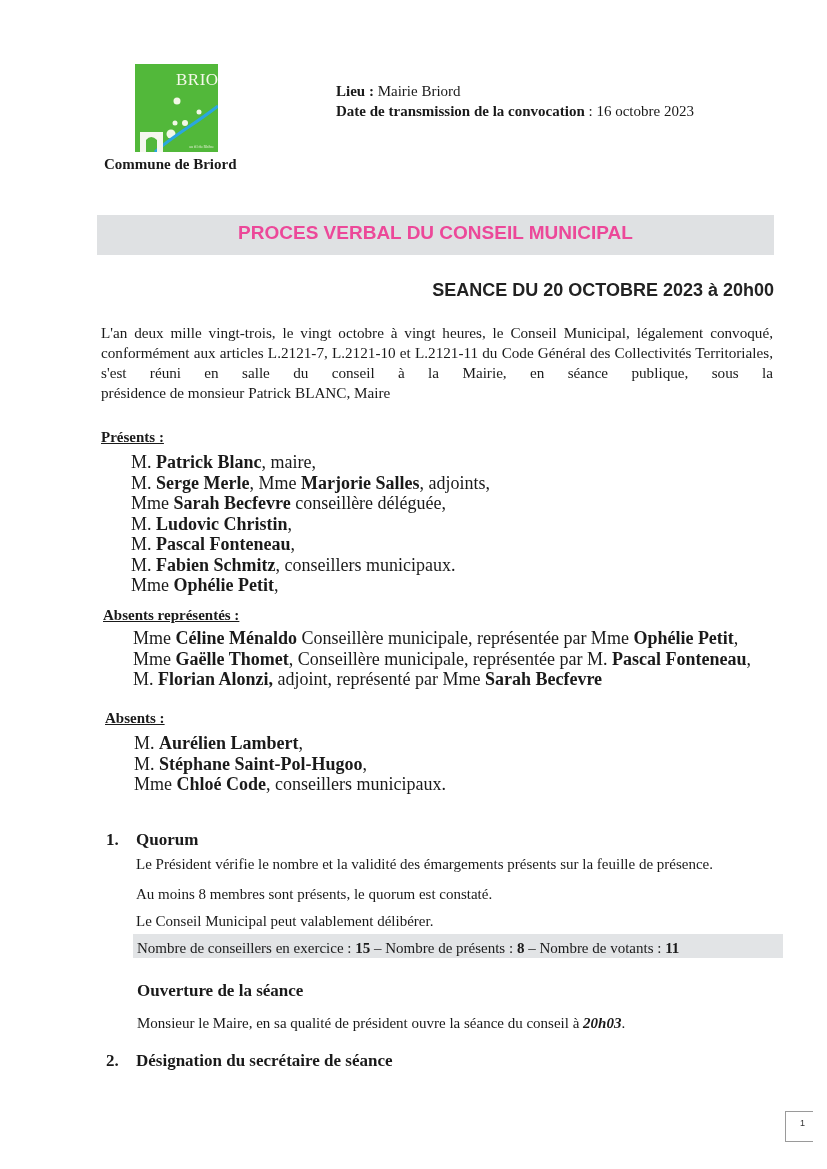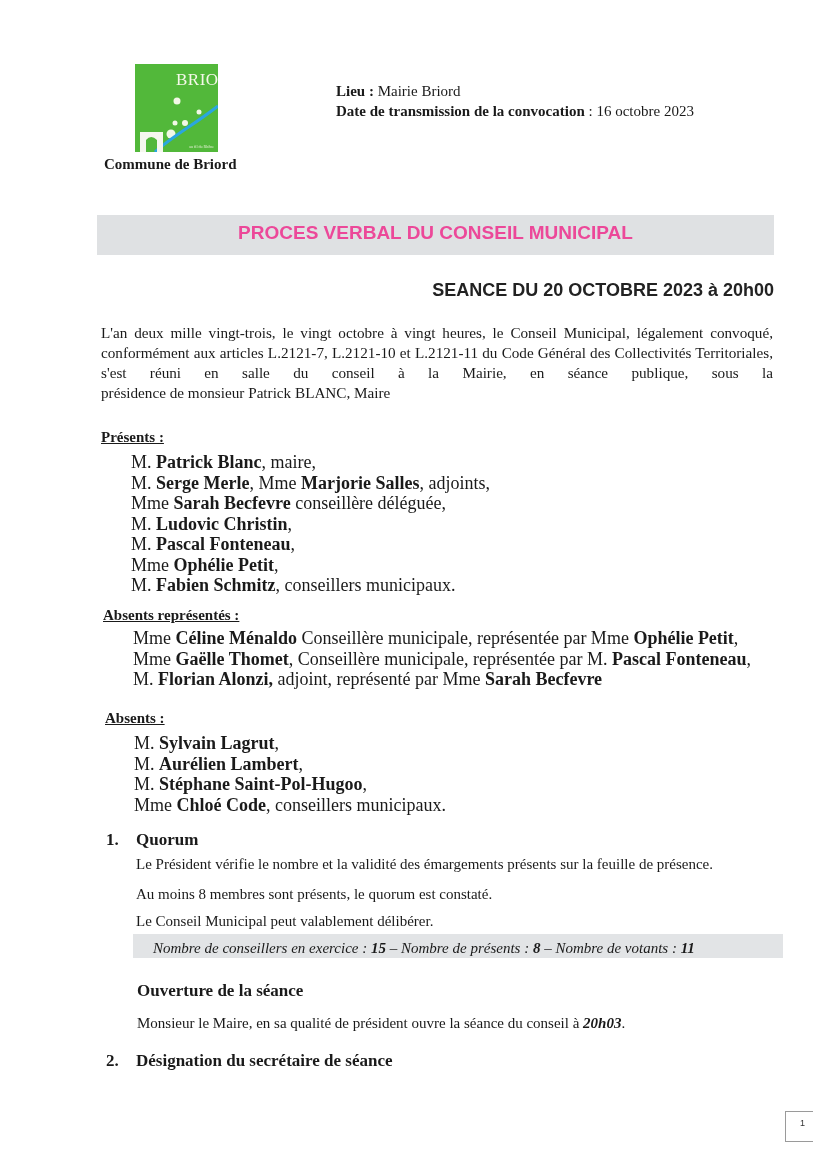--- a/index.html
+++ b/index.html
@@ -28,21 +28,21 @@
   .intro .last { text-align: left; }
 
   .sec-head { font-weight: bold; text-decoration: underline; font-size: 15px; }
   .list { font-size: 18px; line-height: 20.5px; }
   .list div b { font-weight: bold; }
 
   .h1 { font-weight: bold; font-size: 17px; }
   .h1 .num { display: inline-block; width: 30px; }
   .para { font-size: 15px; }
   .stat-band { left: 133px; top: 934px; width: 650px; height: 24px; background: #e2e4e6; }
-  .stat { left: 137px; top: 940px; font-style: italic; font-size: 15px; margin-left: 16px; }
+  .stat { left: 137px; top: 940px; font-size: 15px; }
   .h2 { font-weight: bold; font-size: 17px; }
 
   .page-box { left: 785px; top: 1111px; width: 27px; height: 29px; border: 1px solid #9a9a9a; border-right: none; }
   .page-num { left: 800px; top: 1118px; font-family: "Liberation Sans", sans-serif; font-size: 9px; color: #333; }
 </style>
 </head>
 <body>
 
 <div class="abs logo">
   <div class="logo-title">BRIORD</div>
@@ -79,34 +79,33 @@
   <div class="last">présidence de monsieur Patrick BLANC, Maire</div>
 </div>
 
 <div class="abs sec-head" style="left:101px; top:429px;">Présents :</div>
 <div class="abs list" style="left:131px; top:452px;">
   <div><span>M. </span><b>Patrick Blanc</b><span>, maire,</span></div>
   <div><span>M. </span><b>Serge Merle</b><span>, Mme </span><b>Marjorie Salles</b><span>, adjoints,</span></div>
   <div><span>Mme </span><b>Sarah Becfevre</b><span> conseillère déléguée,</span></div>
   <div><span>M. </span><b>Ludovic Christin</b><span>,</span></div>
   <div><span>M. </span><b>Pascal Fonteneau</b><span>,</span></div>
+  <div><span>M. </span><b>Fabien Schmitz</b><span>, conseillers municipaux.</span></div>
   <div><span>Mme </span><b>Ophélie Petit</b><span>,</span></div>
-  <div><span>M. </span><b>Fabien Schmitz</b><span>, conseillers municipaux.</span></div>
 </div>
 
 <div class="abs sec-head" style="left:103px; top:607px;">Absents représentés :</div>
 <div class="abs list" style="left:133px; top:628px;">
   <div><span>Mme </span><b>Céline Ménaldo</b><span> Conseillère municipale, représentée par Mme </span><b>Ophélie Petit</b><span>,</span></div>
   <div><span>Mme </span><b>Gaëlle Thomet</b><span>, Conseillère municipale, représentée par M. </span><b>Pascal Fonteneau</b><span>,</span></div>
   <div><span>M. </span><b>Florian Alonzi,</b><span> adjoint, représenté par Mme </span><b>Sarah Becfevre</b></div>
 </div>
 
 <div class="abs sec-head" style="left:105px; top:710px;">Absents :</div>
 <div class="abs list" style="left:134px; top:733px;">
-  <div><span>M. </span><b>Sylvain Lagrut</b><span>,</span></div>
   <div><span>M. </span><b>Aurélien Lambert</b><span>,</span></div>
   <div><span>M. </span><b>Stéphane Saint-Pol-Hugoo</b><span>,</span></div>
   <div><span>Mme </span><b>Chloé Code</b><span>, conseillers municipaux.</span></div>
 </div>
 
 <div class="abs h1" style="left:106px; top:830px;">
   <span class="num">1.</span><span>Quorum</span>
 </div>
 <div class="abs para" style="left:136px; top:856px;">Le Président vérifie le nombre et la validité des émargements présents sur la feuille de présence.</div>
 <div class="abs para" style="left:136px; top:886px;">Au moins 8 membres sont présents, le quorum est constaté.</div>

